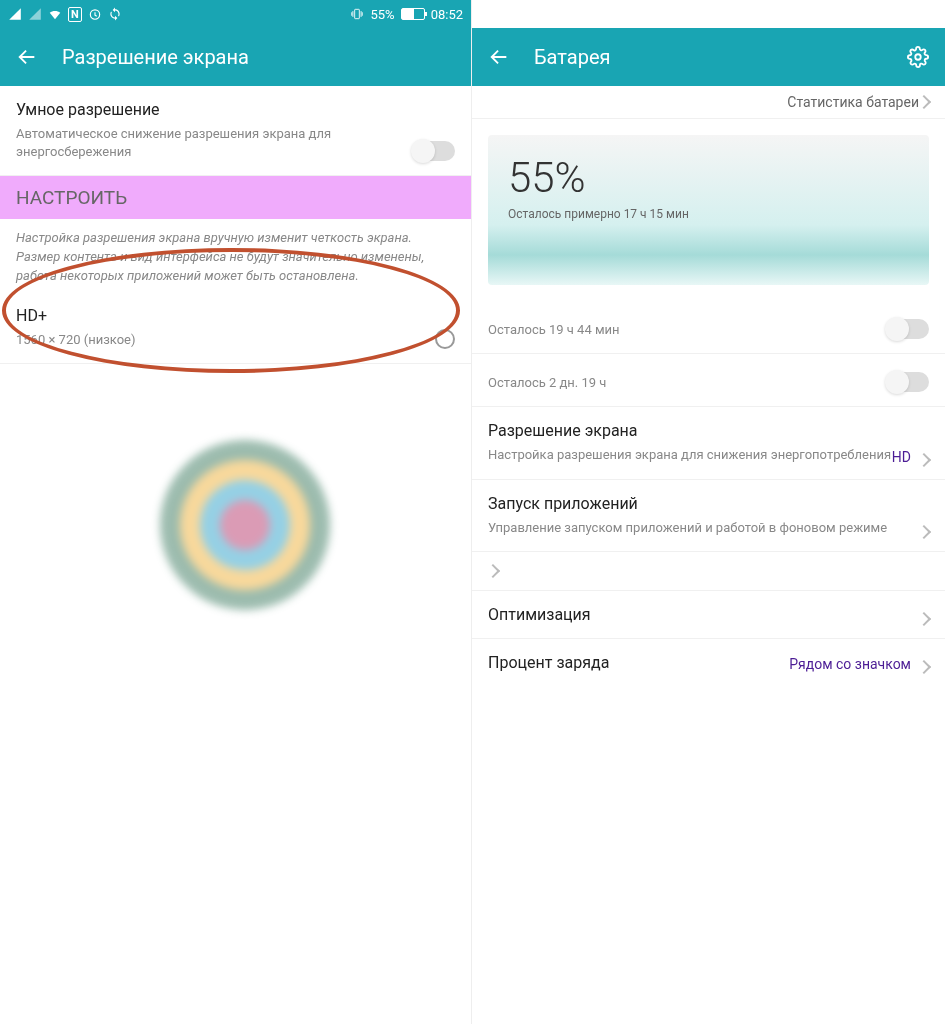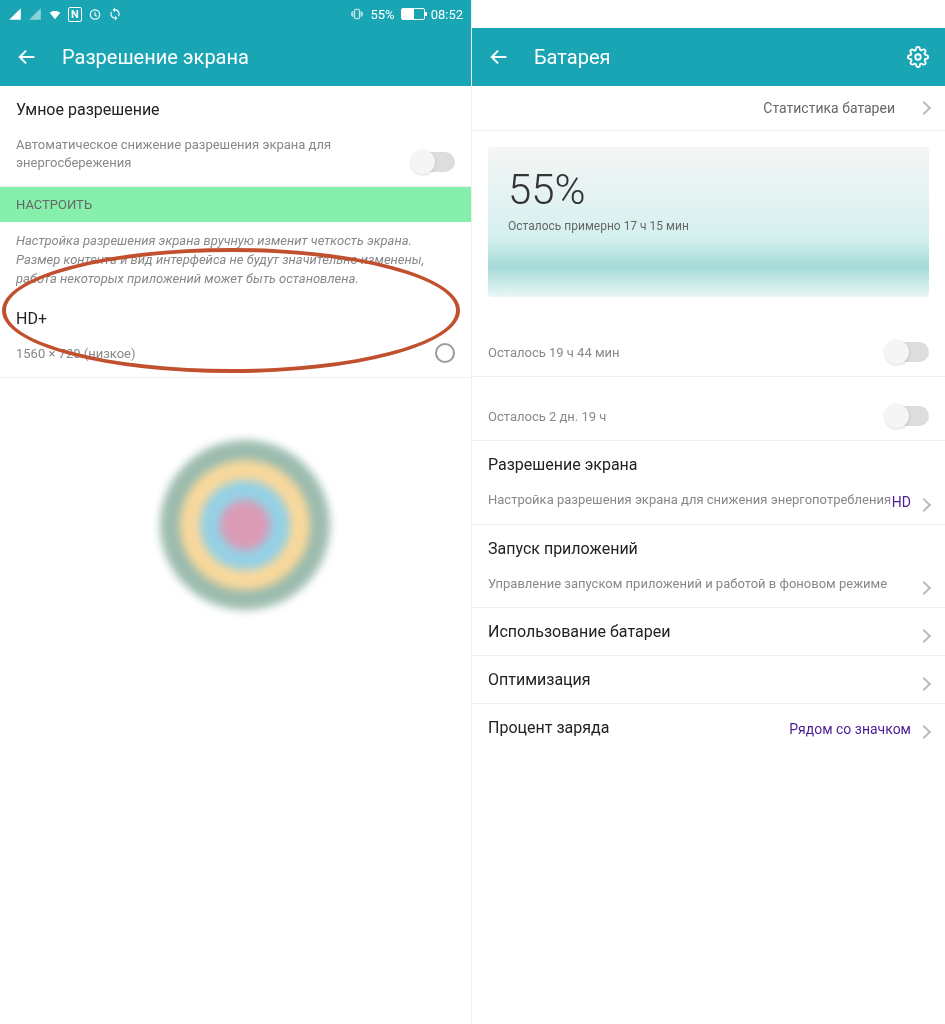--- a/index.html
+++ b/index.html
@@ -21,44 +21,44 @@
   .header-right .gear { margin-left: auto; }
   .back-icon { width: 22px; height: 22px; margin-right: 24px; cursor: pointer; }
   .header-title { font-size: 20px; font-weight: 400; }
   .gear { width: 22px; height: 22px; cursor: pointer; }
 
   
   .content { background: #fff; }
   .row { padding: 14px 16px; border-bottom: 1px solid #f0f0f0; display: flex; align-items: flex-end; justify-content: space-between; }
   .row-inner { flex: 1; }
   .row-title { font-size: 16px; color: #222; }
-  .row-sub { font-size: 13px; color: #888; margin-top: 17px; line-height: 1.4; }
+  .row-sub { font-size: 13px; color: #888; margin-top: 6px; line-height: 1.4; }
   .row-value { font-size: 14px; color: #4c1d95; margin-right: 8px; }
   .chevron { width: 10px; height: 10px; border-top: 2px solid #bbb; border-right: 2px solid #bbb; transform: rotate(45deg); flex-shrink: 0; }
 
   
   .toggle { width: 42px; height: 20px; background: #ddd; border-radius: 10px; position: relative; cursor: pointer; flex-shrink: 0; }
   .toggle::after { content: ''; position: absolute; top: -2px; left: -2px; width: 24px; height: 24px; background: #f5f5f5; border-radius: 50%; box-shadow: 0 1px 3px rgba(0,0,0,.15); }
 
   
-  .section-header { background: #86efac; padding: 10px 16px; font-size: 13px; color: #666; }
+  .section-header { background: #f0abfc; padding: 10px 16px; font-size: 19px; color: #666; }
   .section-desc { padding: 10px 16px 6px; font-size: 13px; color: #888; line-height: 1.45; font-style: italic; }
 
   
   .radio { width: 20px; height: 20px; border: 2px solid #999; border-radius: 50%; flex-shrink: 0; }
   .radio.selected { border: 3px solid #00bcd4; display: flex; align-items: center; justify-content: center; }
   .radio.selected::after { content: ''; width: 8px; height: 8px; background: #00bcd4; border-radius: 50%; }
 
   
   .battery-card { margin: 16px; border-radius: 4px; overflow: hidden; position: relative; height: 150px; background: linear-gradient(to bottom, #f5f5f5 0%, #d5f0ef 60%, #a5dbd8 80%, #e8f7f6 100%); }
   .battery-pct { font-size: 42px; font-weight: 300; color: #333; position: absolute; top: 18px; left: 20px; }
   .battery-remain { position: absolute; top: 72px; left: 20px; font-size: 12px; color: #666; }
 
   
-  .link-row { padding: 14px 16px; display: flex; justify-content: flex-end; align-items: center; gap: 24px; border-bottom: 1px solid #f0f0f0; }
+  .link-row { padding: 8px 16px; display: flex; justify-content: flex-end; align-items: center; gap: 0; border-bottom: 1px solid #f0f0f0; }
   .link-text { font-size: 14px; color: #666; }
 
   
   .oval { position: absolute; border: 4px solid #c1502f; border-radius: 50%; pointer-events: none; }
 
   
   .watermark { position: absolute; top: 420px; left: 120px; width: 280px; height: 220px; opacity: 0.5; pointer-events: none; filter: blur(4px); }
   .wm-circle { position: absolute; border-radius: 50%; }
   .wm1 { width: 170px; height: 170px; background: #3b7a5f; top: 20px; left: 40px; }
   .wm2 { width: 130px; height: 130px; background: #f2b33b; top: 40px; left: 60px; }
@@ -191,23 +191,20 @@
 
   <div class="row">
     <div class="row-inner">
       <div class="row-title">Запуск приложений</div>
       <div class="row-sub">Управление запуском приложений и работой в фоновом режиме</div>
     </div>
     <div class="chevron"></div>
   </div>
 
   <div class="row">
-    <div class="row-inner">
-      <div class="row-title">Использование батареи</div>
-    </div>
     <div class="chevron"></div>
   </div>
 
   <div class="row">
     <div class="row-inner">
       <div class="row-title">Оптимизация</div>
     </div>
     <div class="chevron"></div>
   </div>
 

